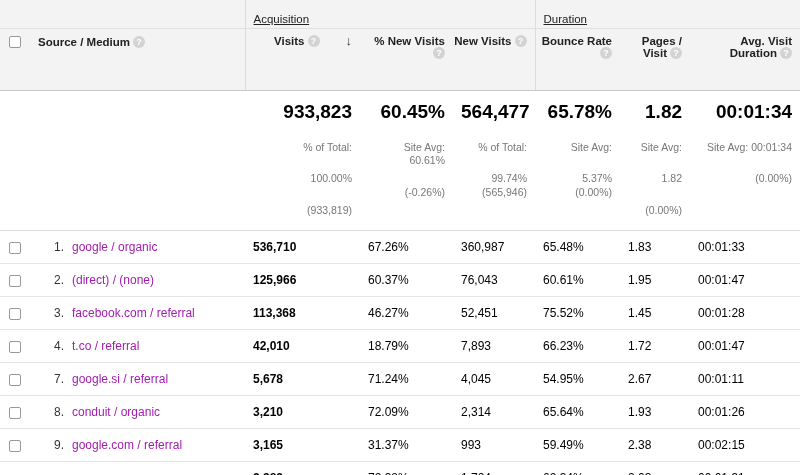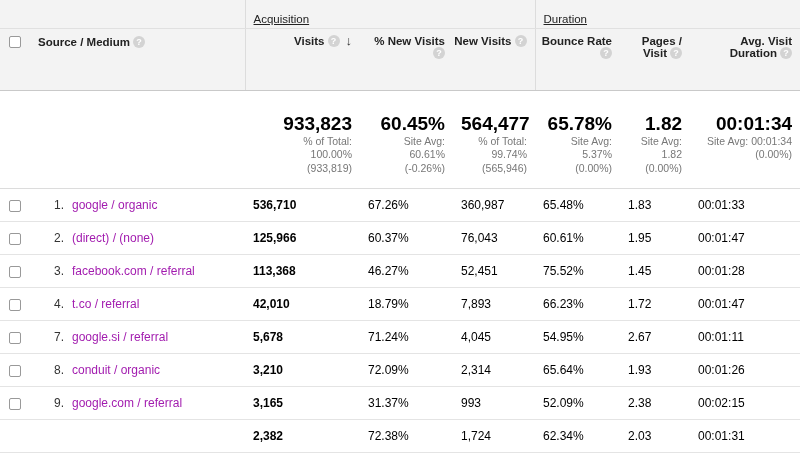--- a/index.html
+++ b/index.html
@@ -42,21 +42,21 @@
     font-weight: bold;
     color: #222;
     padding: 6px 8px 12px 8px;
     vertical-align: top;
     height: 62px;
   }
   .hdr-row td.c-num { text-align: right; }
   .hdr-row td.c-dim { text-align: left; }
 
   .hdr-inner { display: inline-block; line-height: 1.35; }
-  .hdr-num-wrap { display: flex; justify-content: flex-end; align-items: flex-start; gap: 0; }
+  .hdr-num-wrap { display: flex; justify-content: flex-end; align-items: flex-start; gap: 20px; }
 
   
   .qm {
     display: inline-block;
     width: 12px; height: 12px;
     line-height: 12px;
     text-align: center;
     border-radius: 50%;
     background: #d3d3d3;
     color: #fff;
@@ -81,29 +81,28 @@
     vertical-align: top;
     height: 76px;
   }
   .sum-big {
     font-size: 19px;
     font-weight: bold;
     color: #000;
     line-height: 1.15;
     display: block;
     text-align: right;
-    margin-top: 12px;
   }
   .sum-small {
     font-size: 10.5px;
     color: #777;
     line-height: 1.3;
     display: block;
     text-align: right;
-    margin-top: 0;
+    margin-top: 18px;
   }
 
   
   .data-row td {
     border-bottom: 1px solid #e4e4e4;
     font-size: 12px;
     padding: 9px 8px;
     height: 31px;
     vertical-align: middle;
     background: #fff;
@@ -335,21 +334,21 @@
   </tr>
 
   <tr class="data-row">
     <td class="cb-cell"><span class="cb"></span></td>
     <td>
       <span class="idx">9.</span><a class="dim-link">google.com / referral</a>
     </td>
     <td class="c-num c-visits">3,165</td>
     <td class="c-num">31.37%</td>
     <td class="c-num">993</td>
-    <td class="c-num">52.09%</td>
+    <td class="c-num">59.49%</td>
     <td class="c-num">2.38</td>
     <td class="c-num">00:02:15</td>
   </tr>
 
   <tr class="data-row">
     <td class="cb-cell"></td>
     <td>
       
     </td>
     <td class="c-num c-visits">2,382</td>

